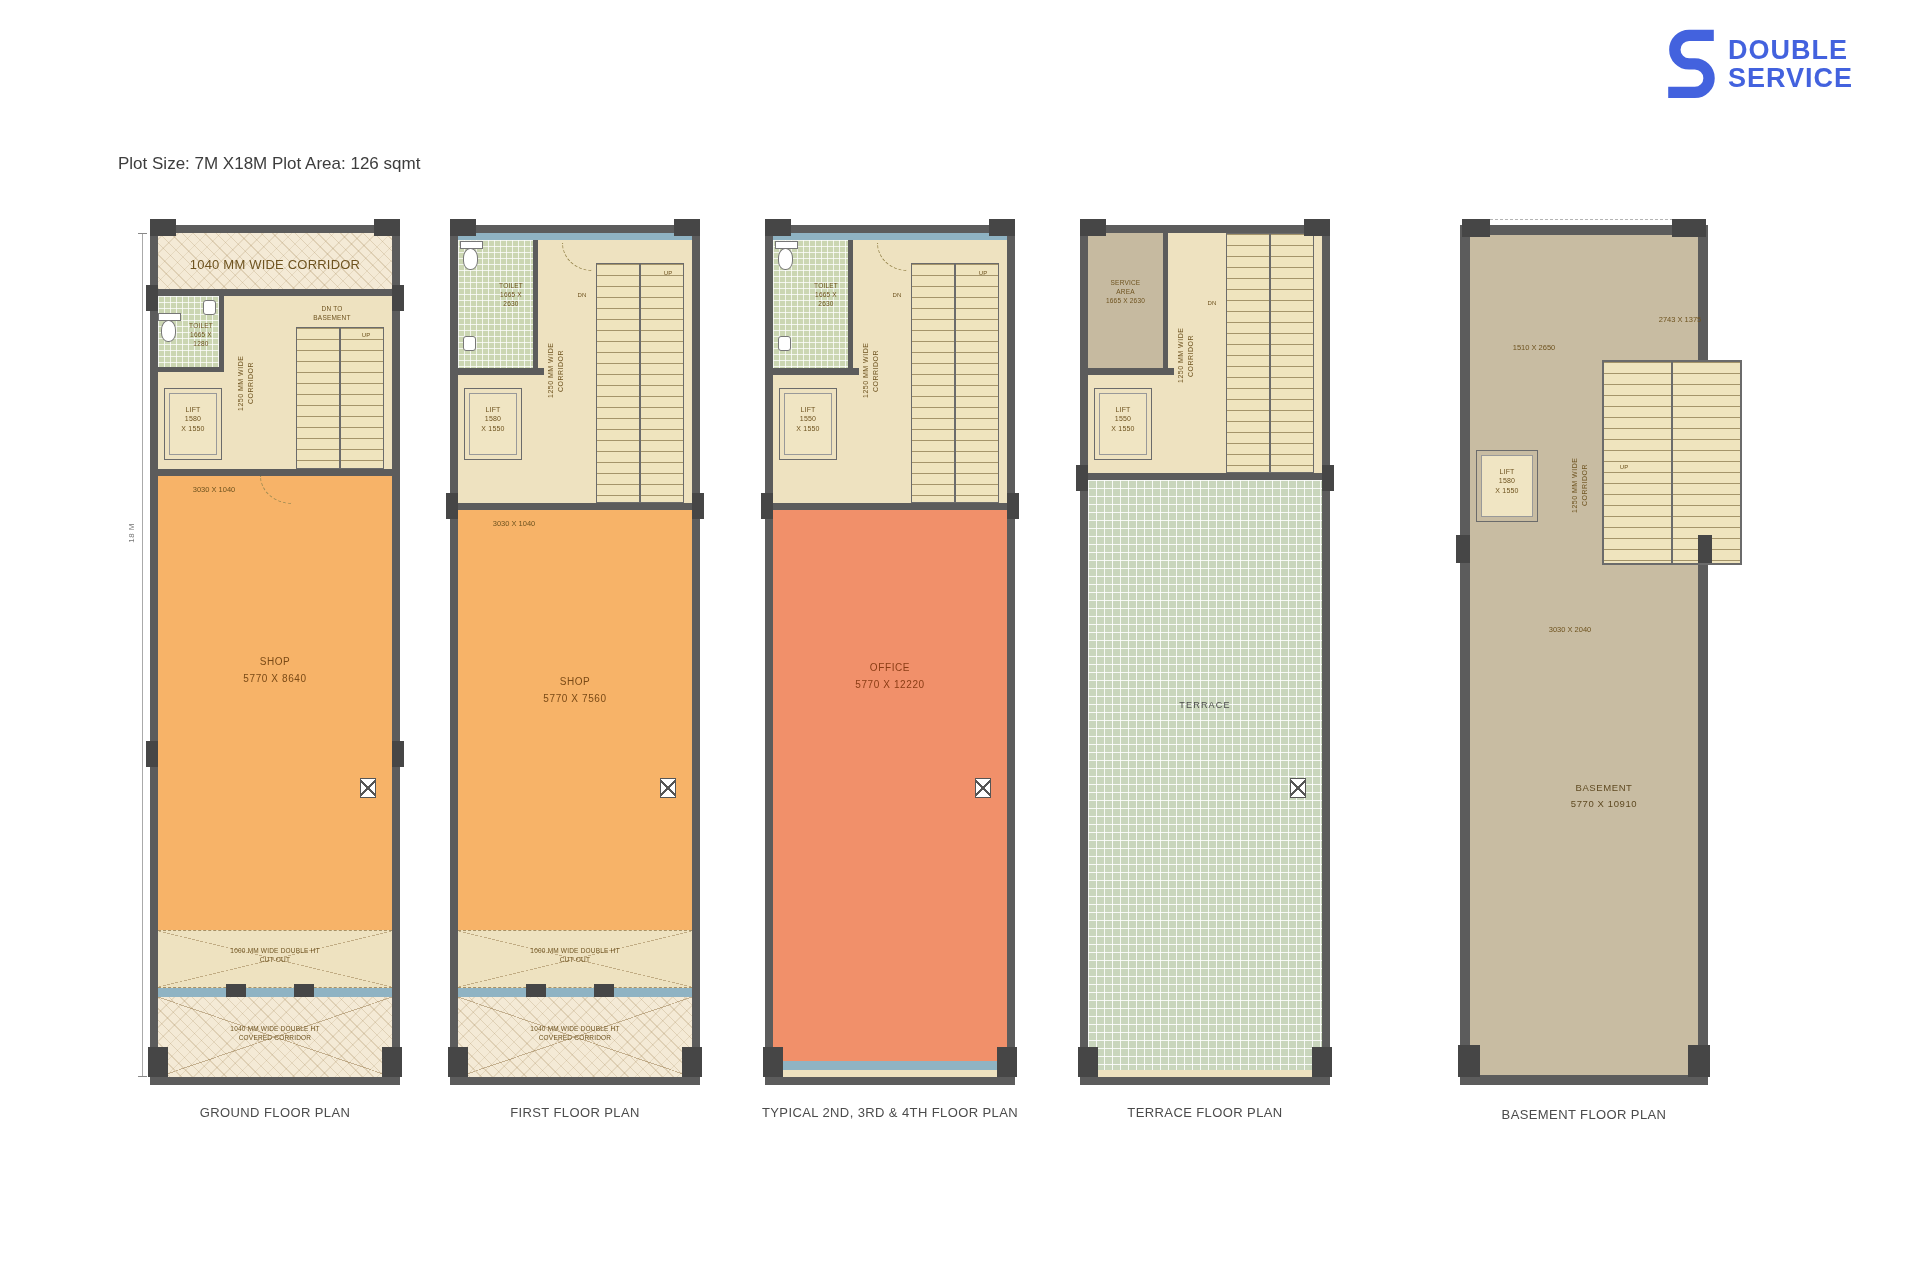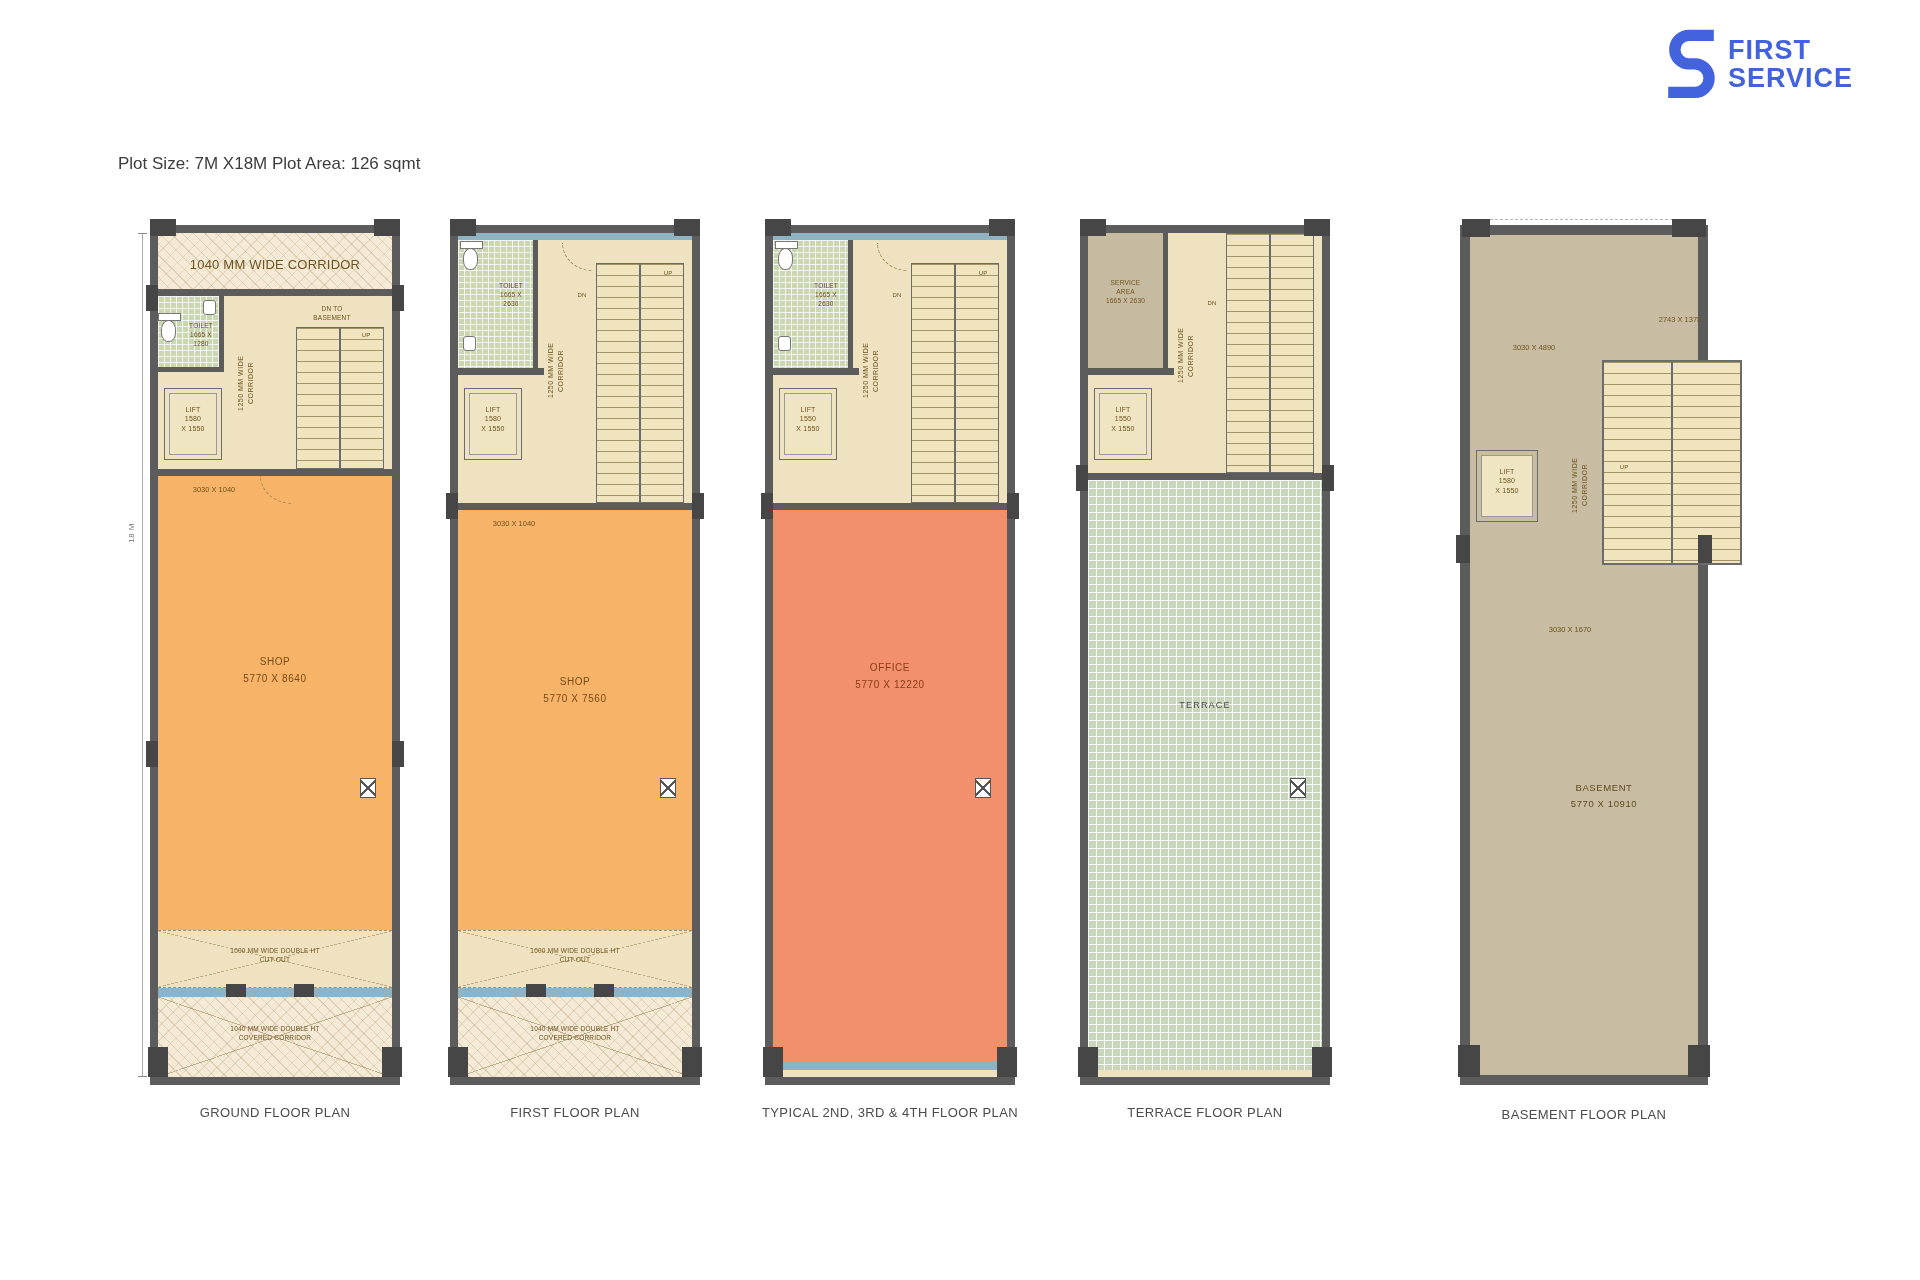--- a/index.html
+++ b/index.html
@@ -53,21 +53,21 @@
 
   <div class="subtitle">Plot Size: 7M X18M Plot Area: 126 sqmt</div>
 
   <div class="logo">
     <span>
       <svg width="62" height="76" viewBox="0 0 64 80">
         <path d="M56 12 H30 a15 15 0 0 0 0 30 h6 a15 15 0 0 1 0 30 H8" fill="none" stroke="#4362DE" stroke-width="12"></path>
       </svg>
     </span>
     <span class="logo-text">
-      <div>FIRST</div>
+      <div>DOUBLE</div>
       <div>SERVICE</div>
     </span>
   </div>
 
   <figure class="plan" style="left:150px;width:250px;">
     <div class="dimline"></div>
     <div class="dimtick" style="left:-20px;top:0;"></div>
     <div class="dimtick" style="left:-20px;top:843px;"></div>
     <div class="vlab" style="left:-32px;top:290px;color:#777;font-size:8px;">18 M</div>
 
@@ -269,37 +269,37 @@
     <div class="col" style="left:-10px;top:814px;width:20px;height:30px;"></div>
     <div class="col" style="right:-10px;top:814px;width:20px;height:30px;"></div>
 
     <figcaption class="cap">TERRACE FLOOR PLAN</figcaption>
   </figure>
 
   <figure class="plan" style="left:1460px;width:248px;border-width:10px;background:#C8BCA2;">
     <div class="topdash"></div>
 
     <div class="dimlab" style="left:150px;top:80px;width:120px;">2743 X 1375</div>
-    <div class="dimlab" style="left:12px;top:108px;width:104px;">3030 X 4890</div>
+    <div class="dimlab" style="left:12px;top:108px;width:104px;">1510 X 2650</div>
 
     <div class="vlab" style="left:100px;top:165px;height:170px;">1250 MM WIDE
 CORRIDOR</div>
 
     <div class="arc" style="left:138px;top:128px;width:36px;height:32px;"></div>
     <div class="stair" style="left:132px;top:125px;width:140px;height:205px;border-width:2px;">
       <div class="smid"></div>
     </div>
     <div class="lab tiny" style="left:142px;top:228px;width:24px;">UP</div>
 
     <div class="lift" style="left:6px;top:215px;width:62px;height:72px;box-shadow:inset 0 0 0 4px #C8BCA2,inset 0 0 0 5px #999;"></div>
     <div class="lab" style="left:6px;top:232px;width:62px;font-size:7px;">LIFT
 1580
 X 1550</div>
 
-    <div class="dimlab" style="left:40px;top:390px;width:120px;">3030 X 1670</div>
+    <div class="dimlab" style="left:40px;top:390px;width:120px;">3030 X 2040</div>
     <div class="roomlab" style="top:545px;color:#5f4a22;font-size:9.5px;margin-left:40px;">BASEMENT
 5770 X 10910</div>
 
     <div class="col" style="left:-8px;top:-16px;width:28px;height:18px;"></div>
     <div class="col" style="right:-8px;top:-16px;width:34px;height:18px;"></div>
     <div class="col" style="left:-14px;top:300px;width:14px;height:28px;"></div>
     <div class="col" style="right:-14px;top:300px;width:14px;height:28px;"></div>
     <div class="col" style="left:-12px;top:810px;width:22px;height:32px;"></div>
     <div class="col" style="right:-12px;top:810px;width:22px;height:32px;"></div>
 

